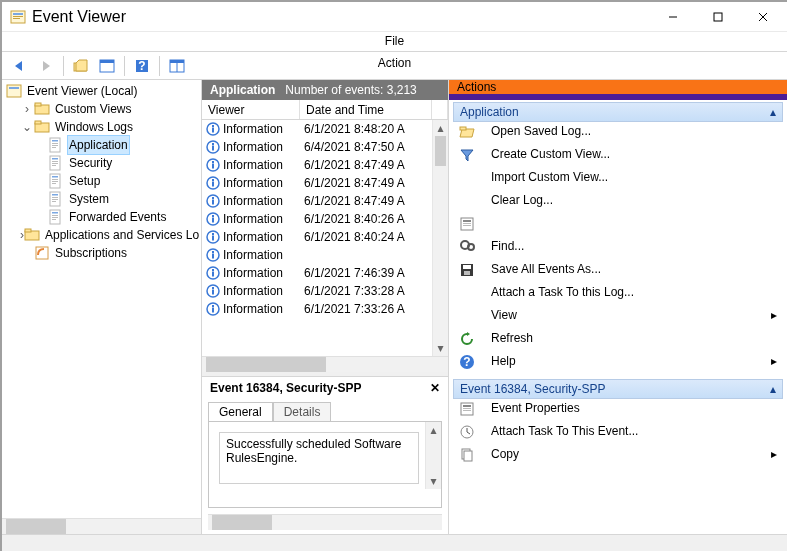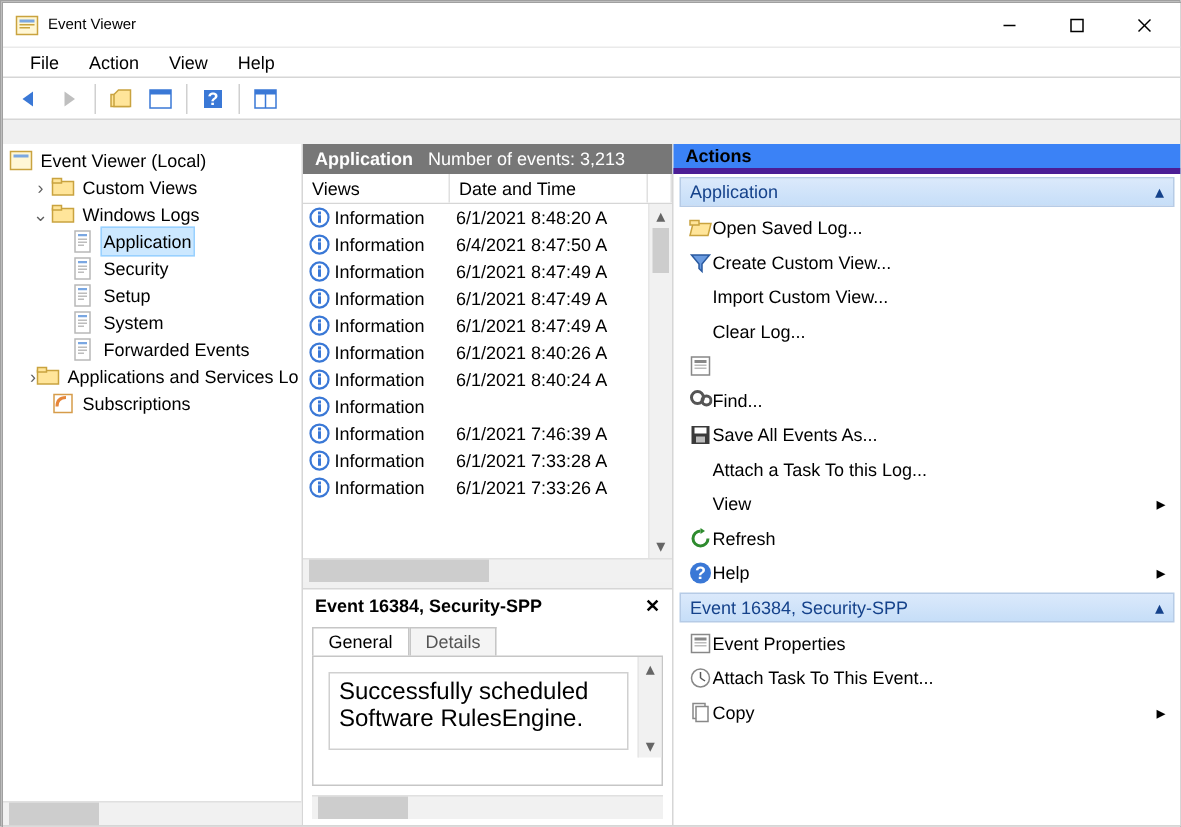--- a/index.html
+++ b/index.html
@@ -1,26 +1,26 @@
 <!DOCTYPE html>
 <html><head>
 <meta charset="utf-8">
 <style>
 * { box-sizing: border-box; margin: 0; padding: 0; font-family: "Segoe UI", Tahoma, sans-serif; font-size: 12px; }
 html, body { width: 787px; height: 551px; overflow: hidden; background: #f0f0f0; border: 1px solid #a0a0a0; }
 .titlebar { height: 30px; display: flex; align-items: center; padding: 0 2px 0 8px; background: #fff; border-bottom: 1px solid #eaeaea; }
 .titlebar .app-icon { width: 16px; height: 16px; margin-right: 6px; }
-.titlebar .title { flex: 1; font-size: 10px; }
+.titlebar .title { flex: 1; font-size: 16px; }
 .titlebar .wbtn { width: 45px; height: 28px; display: flex; align-items: center; justify-content: center; }
-.menubar { height: 20px; display: flex; align-items: center; padding: 0 10px; background: #fff; border-bottom: 1px solid #d6d6d6; gap: 4px; }
+.menubar { height: 20px; display: flex; align-items: center; padding: 0 22px; background: #fff; border-bottom: 1px solid #d6d6d6; gap: 4px; flex-direction: column; }
 .menubar span { padding: 2px 8px; }
 .toolbar { height: 28px; display: flex; align-items: center; padding: 0 6px; background: #fff; border-bottom: 1px solid #d6d6d6; gap: 2px; }
 .tbtn { width: 24px; height: 22px; display: flex; align-items: center; justify-content: center; border: 1px solid transparent; }
 .sep { width: 1px; height: 20px; background: #d0d0d0; margin: 0 3px; }
-.workarea { display: flex; height: 454px; background: #fff; margin-top: 16px; }
+.workarea { display: flex; height: 454px; background: #fff; }
 .leftpane { width: 200px; border-right: 1px solid #d6d6d6; display: flex; flex-direction: column; }
 .midpane { width: 247px; border-right: 1px solid #d6d6d6; display: flex; flex-direction: column; }
 .rightpane { flex: 1; display: flex; flex-direction: column; }
 .tree { flex: 1; overflow: auto; padding: 2px 2px 2px 4px; }
 .treeitem { display: flex; align-items: center; height: 18px; line-height: 18px; white-space: nowrap; }
 .treeitem .twisty { width: 14px; text-align: center; color: #606060; }
 .treeitem .ticon { width: 16px; height: 16px; margin-right: 3px; flex-shrink: 0; }
 .treeitem .tlabel { padding: 0 2px; }
 .treeitem.sel .tlabel { background: #cce8ff; border: 1px solid #99d1ff; padding: 0 1px; }
 .ind1 { padding-left: 14px; }
@@ -43,25 +43,25 @@
 .vscroll .down { position:absolute; bottom:0; left:0; right:0; }
 .vscroll .thumb { position:absolute; left:2px; right:2px; top:16px; height:30px; background:#cdcdcd; }
 .midsplit { height: 4px; background: #f0f0f0; }
 .detailpane { border-top: 1px solid #d6d6d6; display:flex; flex-direction:column; height: 158px; }
 .detailhdr { height: 22px; display:flex; align-items:center; justify-content:space-between; padding: 0 8px; }
 .detailhdr .close { font-weight:bold; cursor:default; }
 .tabs { display:flex; padding: 0 6px; height: 22px; align-items:flex-end; gap:0; }
 .tab { border:1px solid #c6c6c6; border-bottom:none; padding:2px 10px; background:#fff; position:relative; }
 .tab:not(.active) { background:#f4f4f4; margin-top:2px; color:#555; }
 .tabbody { border:1px solid #c6c6c6; margin:0 6px 6px 6px; flex:1; padding:10px; overflow:hidden; position:relative; }
-.msgbox { border:1px solid #d0d0d0; padding:4px 6px; width: 200px; height: 52px; overflow:hidden; font-size: 16px; }
-.rightpane .actions-title { height: 20px; display:flex; align-items:center; padding:0 8px; font-weight:700; background:#3b82f6; border-bottom:4px solid #4c1d95; }
+.msgbox { border:1px solid #d0d0d0; padding:4px 6px; width: 200px; height: 52px; overflow:hidden; font-size: 12px; }
+.rightpane .actions-title { height: 20px; display:flex; align-items:center; padding:0 8px; font-weight:400; background:#f97316; border-bottom:6px solid #4c1d95; }
 .sectionhdr { height: 20px; background: linear-gradient(#dbe9fb,#c6def8); border:1px solid #b6cbe6; margin:2px 4px; display:flex; align-items:center; justify-content:space-between; padding:0 6px; color:#15428b; }
 .actionlist { padding: 0 4px; }
-.actionitem { display:flex; align-items:center; height: 23px; padding:0 6px; gap:0; }
+.actionitem { display:flex; align-items:flex-start; height: 23px; padding:0 6px; gap:16px; }
 .actionitem .aicon { width:16px; height:16px; flex-shrink:0; display:flex; align-items:center; justify-content:center; }
 .actionitem .alabel { flex:1; white-space:nowrap; overflow:hidden; text-overflow:ellipsis; }
 .actionitem .arrow { color:#000; }
 .statusbar { height: 18px; background:#f0f0f0; border-top:1px solid #d6d6d6; }
 svg { display:block; }
 </style>
 </head>
 <body>
 
 <div class="titlebar">
@@ -265,21 +265,21 @@
         <div class="thumb" style="width:60px;margin-left:4px"></div>
       </div>
   </div>
 
   <div class="midpane">
     <div class="midheader">
       <span class="hd-title">Application</span>
       <span>Number of events: 3,213</span>
     </div>
     <div class="listhdr">
-      <div class="col-level">Views</div>
+      <div class="col-level">Viewer</div>
       <div class="col-date">Date and Time</div>
       <div style="width:16px"></div>
     </div>
     <div class="listbody" id="events-list">
       <div class="row">
           <div class="cell-level">
             <span class="info-icon">
               <svg viewBox="0 0 14 14">
                 <circle cx="7" cy="7" r="6" fill="#fff" stroke="#3a78d6" stroke-width="1.5"></circle>
                 <rect x="6" y="5.5" width="2" height="5" fill="#3a78d6"></rect>

